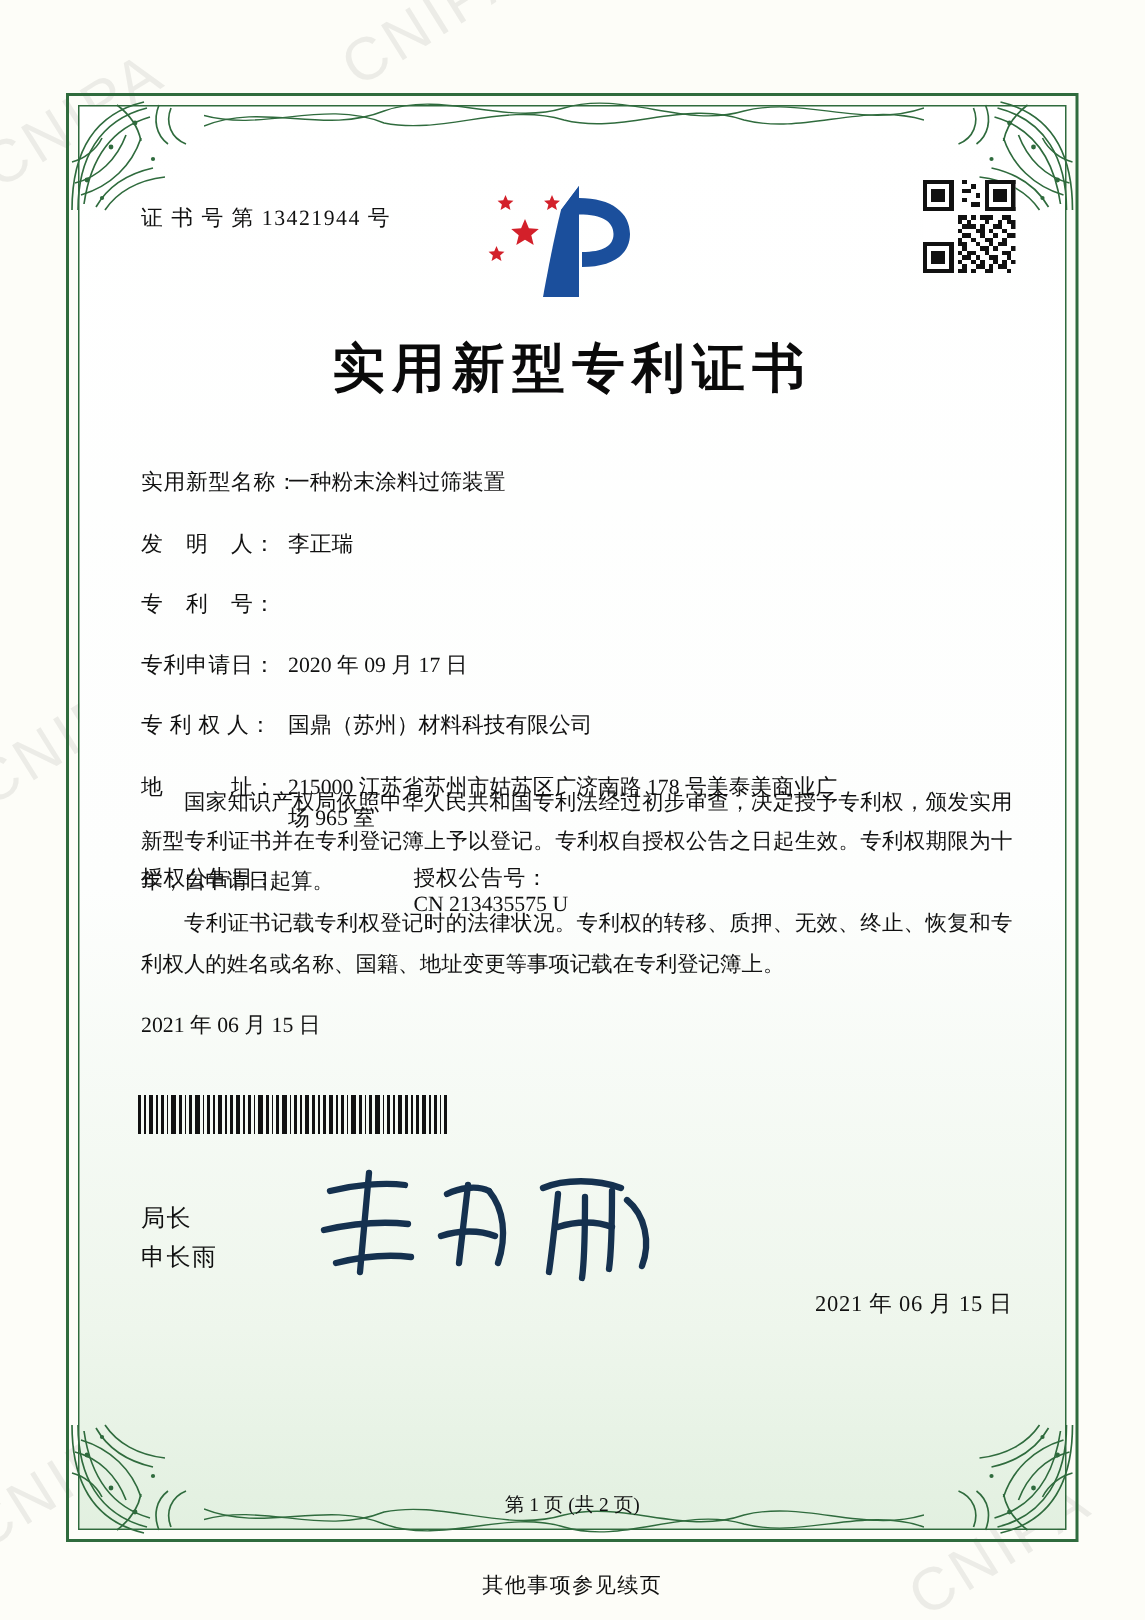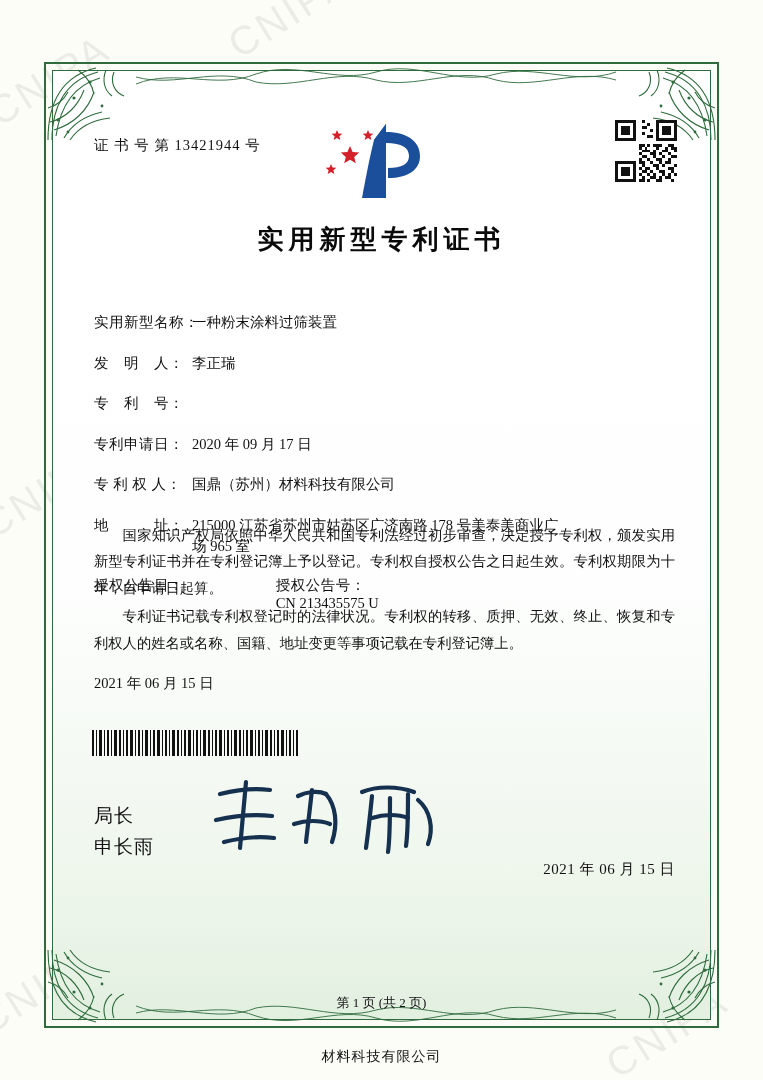--- a/index.html
+++ b/index.html
@@ -129,21 +129,21 @@
     width: 132px;
     height: 86px;
   }
 
   .doc-title {
     position: absolute;
     left: 0;
     right: 0;
     top: 152px;
     text-align: center;
-    font-size: 26px;
+    font-size: 35px;
     font-weight: bold;
     letter-spacing: 5px;
     color: #0a0a0a;
     font-family: Liberation Sans, sans-serif;
   }
 
   .fields {
     position: absolute;
     left: 42px;
     right: 34px;
@@ -207,21 +207,21 @@
     left: 40px;
     top: 660px;
     width: 206px;
     height: 26px;
   }
 
   .sign-block {
     position: absolute;
     left: 42px;
     top: 730px;
-    font-size: 19px;
+    font-size: 16px;
     line-height: 1.65;
     color: #111;
     letter-spacing: 1px;
   }
   .signature {
     position: absolute;
     left: 150px;
     top: 706px;
     width: 250px;
     height: 82px;
@@ -614,13 +614,13 @@
         <path d="M216 24 C228 34 232 52 226 68"></path>
       </g>
     </svg>
 
     <div class="issue-date">2021 年 06 月 15 日</div>
 
     <div class="page-num">第 1 页 (共 2 页)</div>
   </div>
 </div>
 
-<div class="footer-note">材料科技有限公司</div>
+<div class="footer-note">其他事项参见续页</div>
 
 </body></html>

